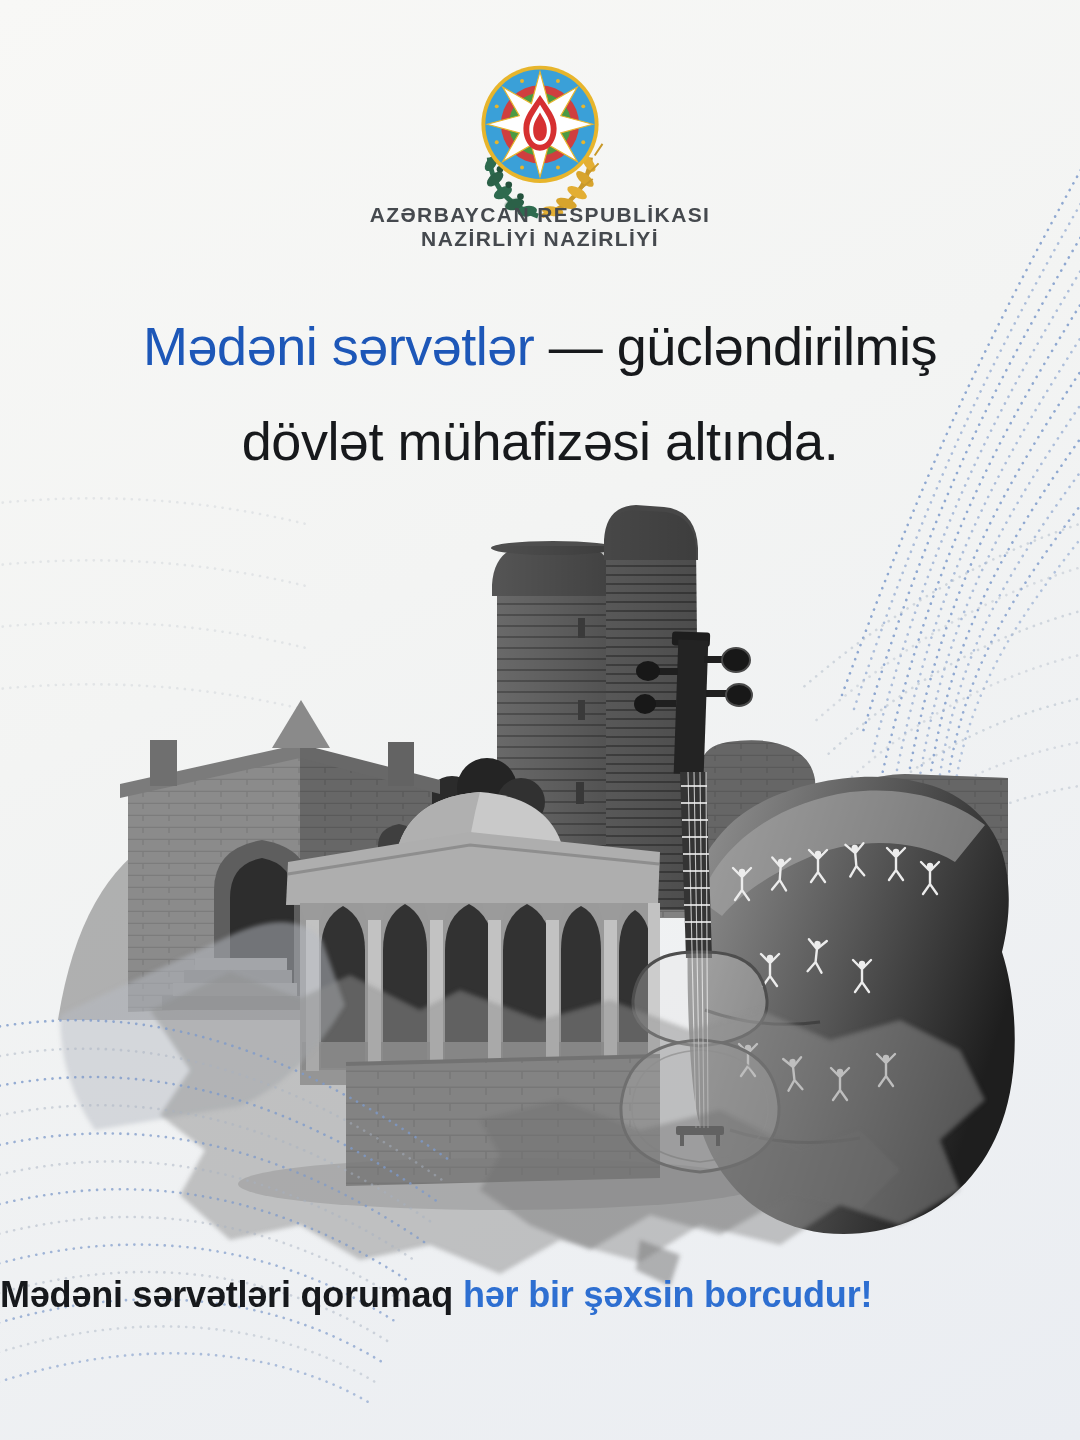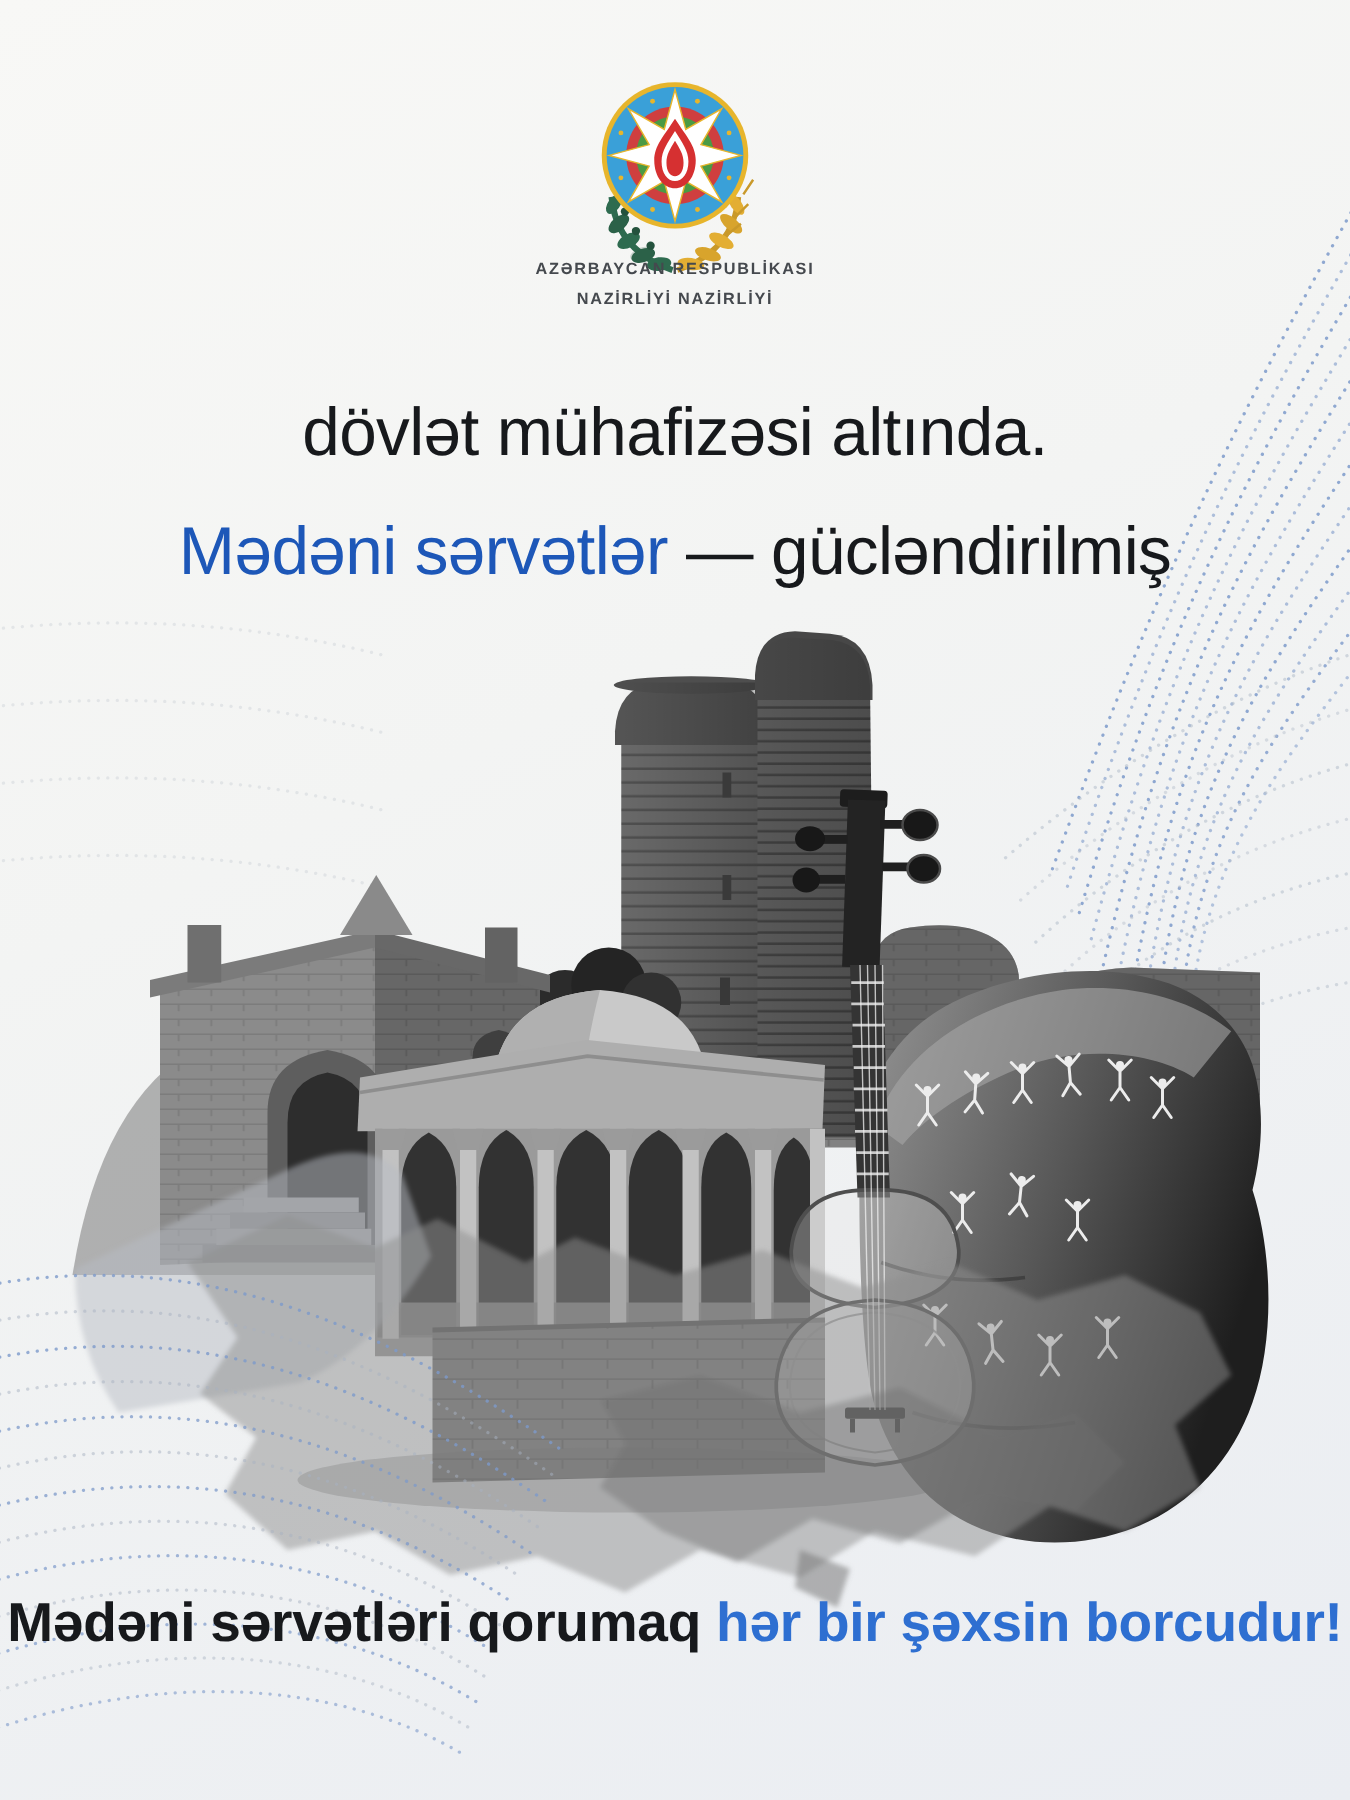--- a/index.html
+++ b/index.html
@@ -5,30 +5,30 @@
   html,body{margin:0;padding:0;background:#d9dbde;}
   .poster{
     position:relative;width:1080px;height:1440px;margin:0 auto;overflow:hidden;
     background:linear-gradient(155deg,#f8f8f6 0%,#f3f4f3 40%,#eaedf2 100%);
     font-family:"Liberation Sans","DejaVu Sans",sans-serif;
   }
   .layer{position:absolute;left:0;top:0;width:1080px;height:1440px;pointer-events:none;}
   .emblem{position:absolute;top:54px;left:50%;transform:translateX(-50%);}
   .ministry{
     position:absolute;top:203px;width:100%;text-align:center;
-    font-size:13px;font-weight:700;letter-spacing:1.4px;line-height:24px;color:#45494e;
+    font-size:21px;font-weight:700;letter-spacing:1.4px;line-height:24px;color:#45494e;
   }
   .headline{
     position:absolute;top:299px;width:100%;text-align:center;
     font-size:54px;font-weight:500;letter-spacing:-.5px;line-height:95px;color:#17191c;
   }
   .headline .hl{color:#1d57b8;}
   .footer-line{
-    position:absolute;top:1274px;width:100%;text-align:center;
-    font-size:44px;font-weight:700;letter-spacing:-.2px;color:#17191c;
+    position:absolute;top:1274px;width:100%;
+    font-size:36px;font-weight:700;letter-spacing:-.2px;color:#17191c;
   }
   .footer-line .hl2{color:#2e6fd1;}
 </style>
 </head>
 <body>
 
 <div class="poster">
 
   <svg class="layer" viewBox="0 0 1080 1440">
     <g fill="none" stroke-linecap="round" stroke-width="2.6" stroke-dasharray="0.1 7.5">
@@ -295,21 +295,21 @@
       <path d="M90,60 C94,67 97,71 97,78 C97,85 94,89 90,89 C86,89 83,85 83,78 C83,71 86,67 90,60 Z" fill="#d63031"></path>
     </g>
   </svg>
 
   <div class="ministry">
     <div>AZƏRBAYCAN RESPUBLİKASI</div>
     <div>NAZİRLİYİ NAZİRLİYİ</div>
   </div>
 
   <h1 class="headline" style="margin:0;">
+    <div><span class="hl">Mədəni sərvətlər</span><span> — gücləndirilmiş</span></div>
     <div>dövlət mühafizəsi altında.</div>
-    <div><span class="hl">Mədəni sərvətlər</span><span> — gücləndirilmiş</span></div>
   </h1>
 
   <div class="footer-line">
     <span>Mədəni sərvətləri qorumaq </span><span class="hl2">hər bir şəxsin borcudur!</span>
   </div>
 
 </div>
 
 </body></html>

